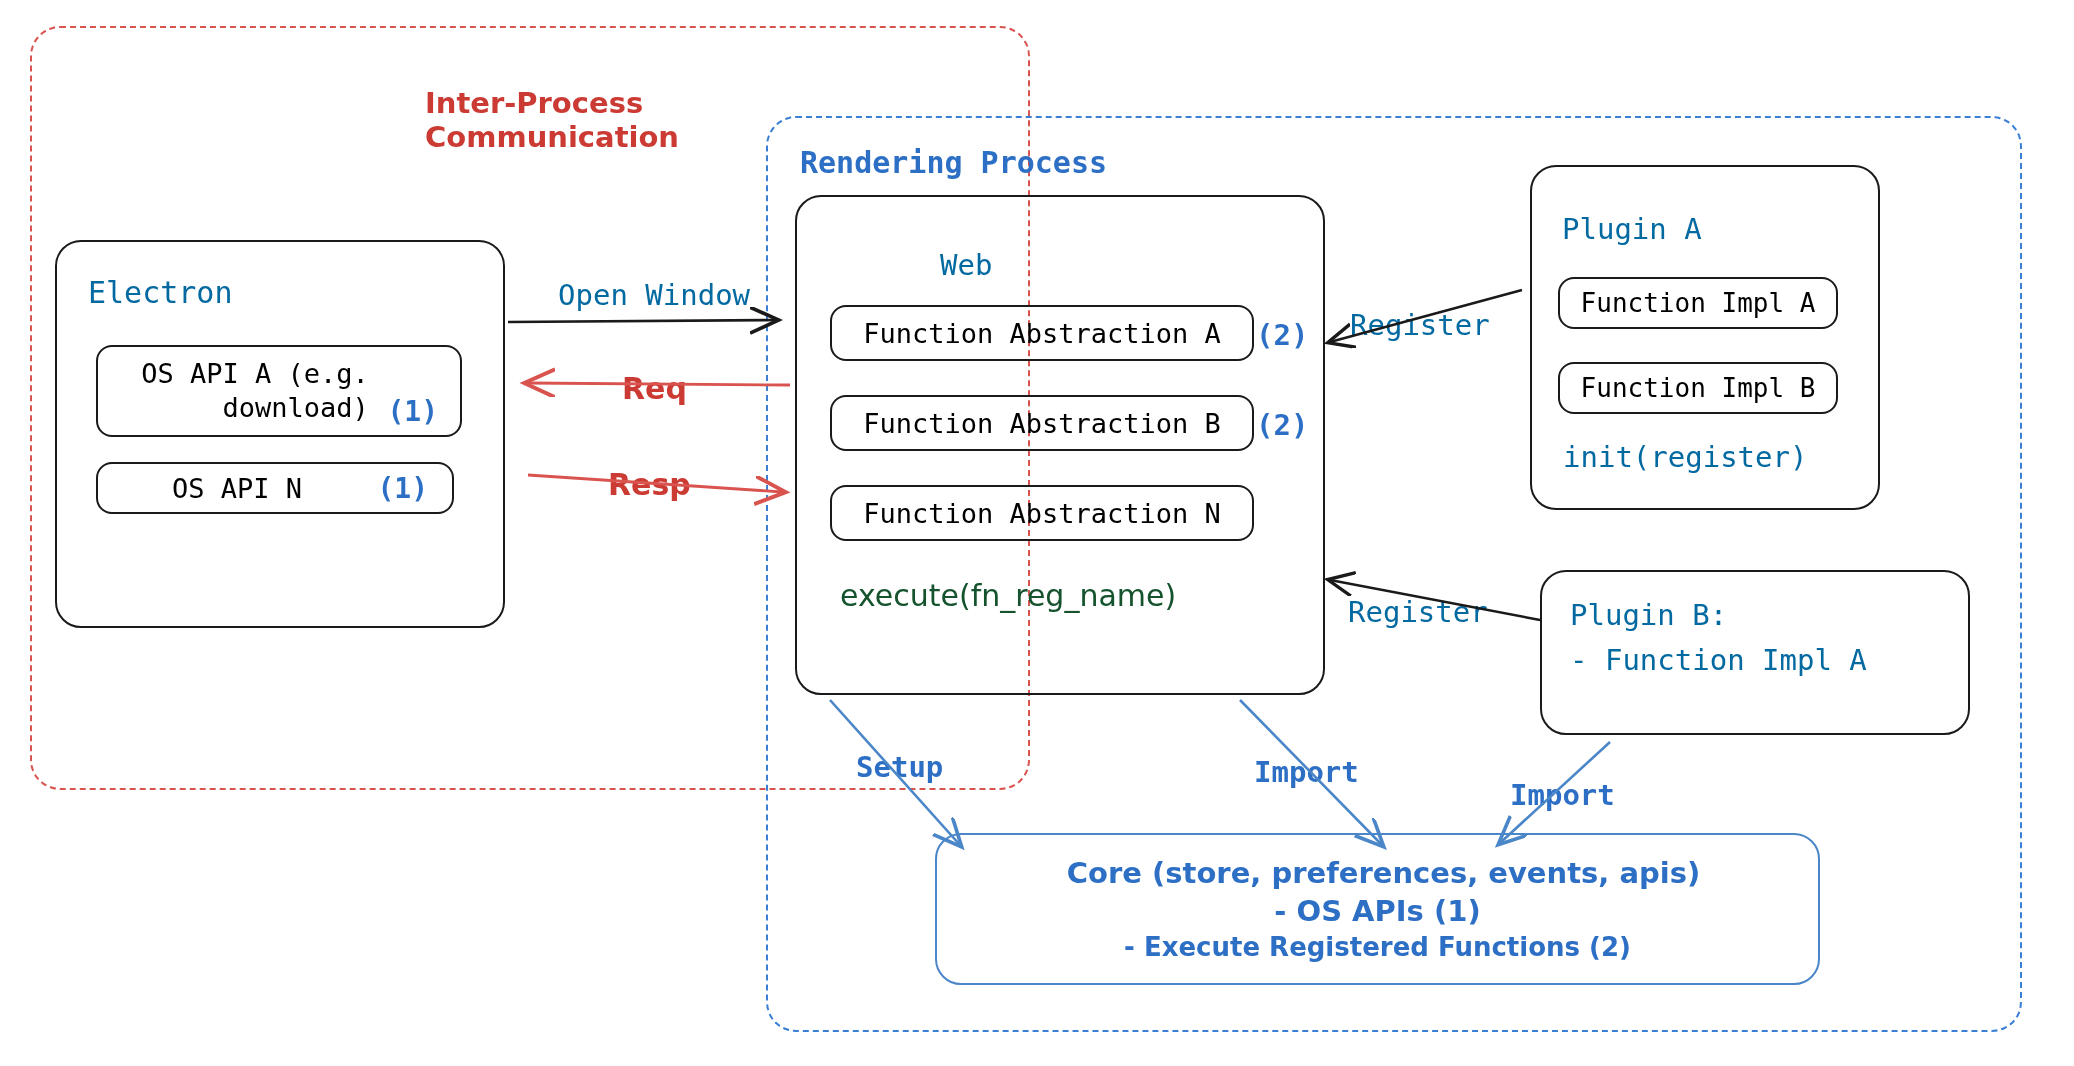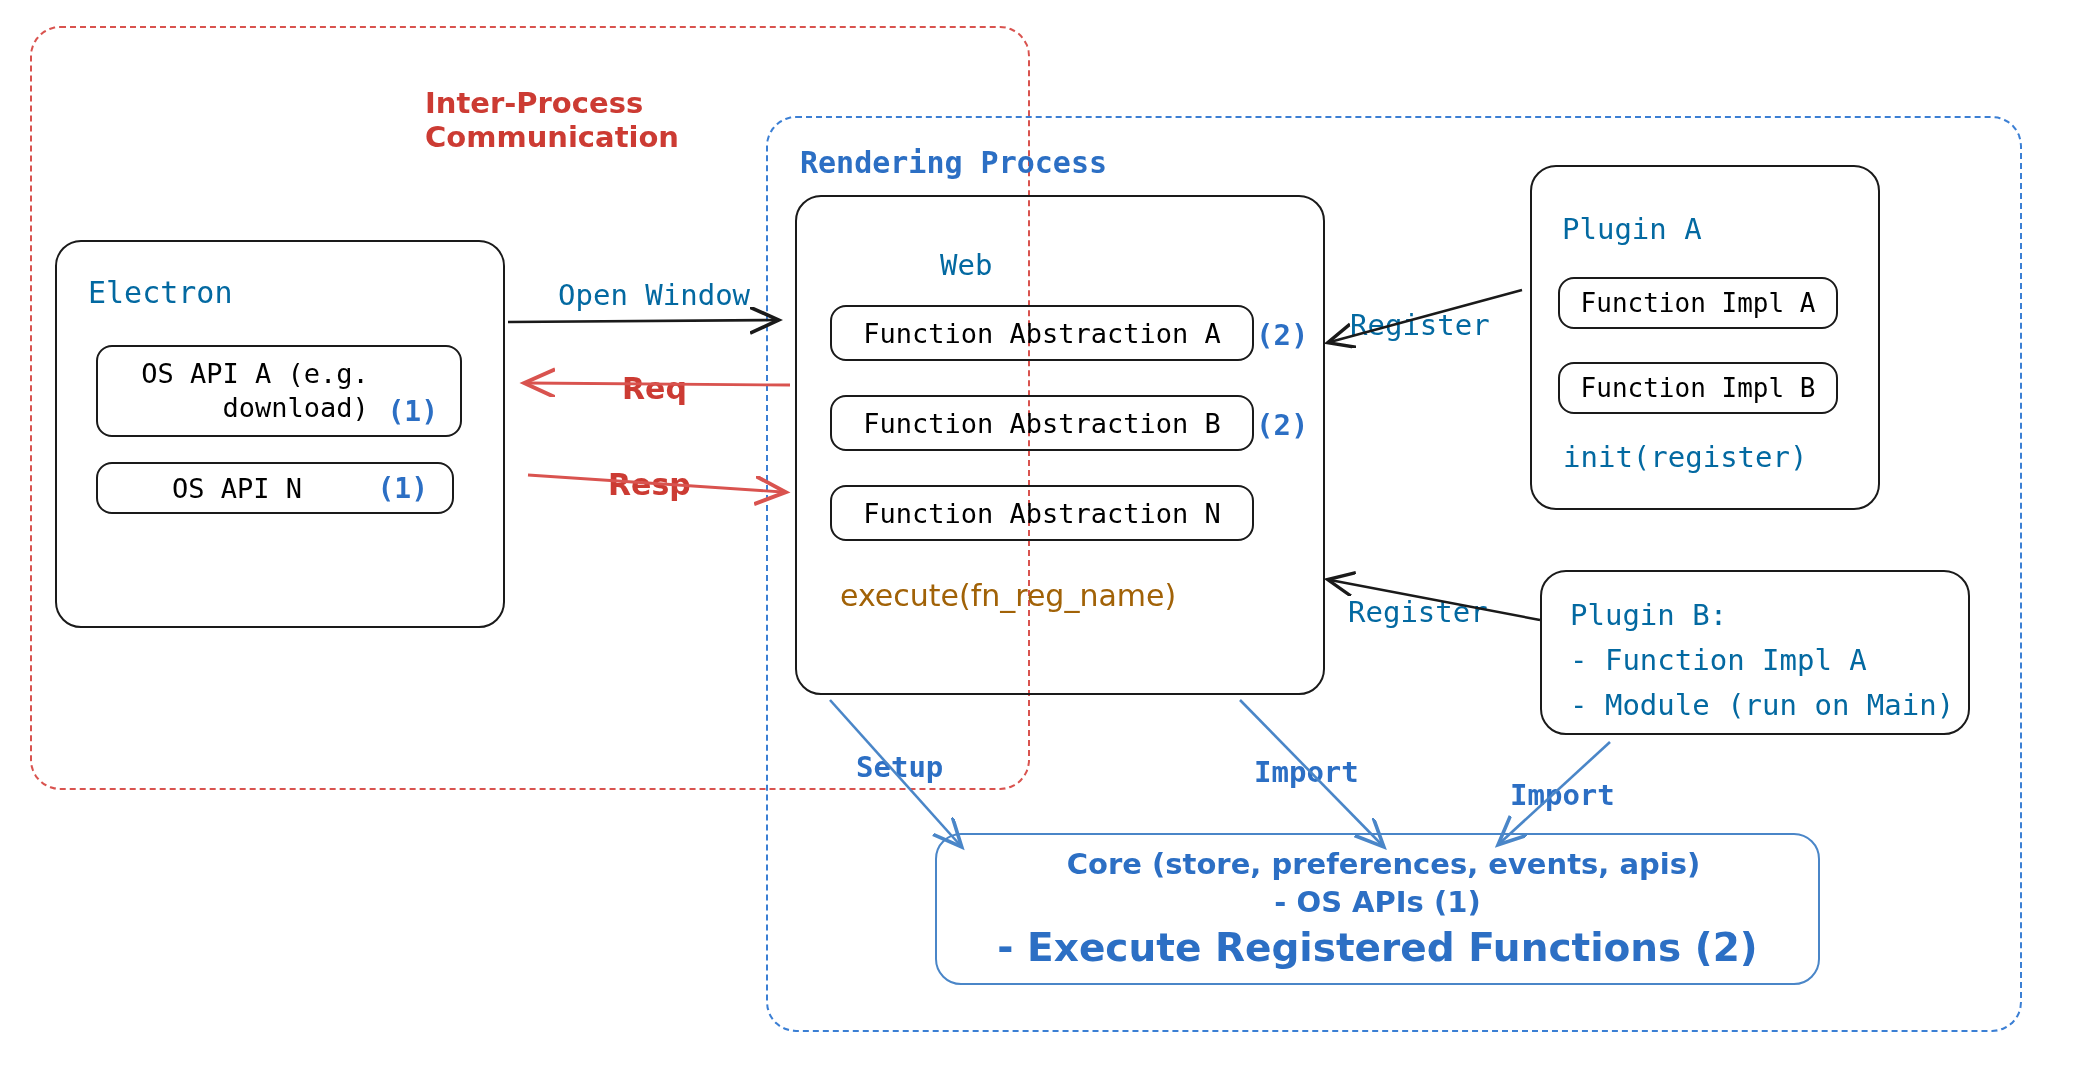--- a/index.html
+++ b/index.html
@@ -38,21 +38,21 @@
     border-radius: 16px;
     background: transparent;
     display: flex;
     align-items: center;
     justify-content: center;
     text-align: right;
   }
   .lbl {
     position: absolute;
     white-space: pre;
-    color: #a16207;
+    color: #14532d;
     font-family: "DejaVu Sans Mono", "Liberation Mono", monospace;
   }
   .red-text {
     color: #cc3b33;
     font-family: "DejaVu Sans", "Liberation Sans", sans-serif;
     font-weight: 700;
   }
   .blue-text {
     color: #2c6fc4;
     font-family: "DejaVu Sans Mono", "Liberation Mono", monospace;
@@ -152,26 +152,25 @@
   <div class="inner-box" style="left:1558px; top:362px; width:280px; height:52px;">
     <span style="font-size:26px;">Function Impl B</span>
   </div>
 
   <div class="lbl title-black" style="left:1563px; top:440px; font-size:29px;">init(register)</div>
 
   <div class="box" style="left:1540px; top:570px; width:430px; height:165px;"></div>
 
   <div class="lbl title-black" style="left:1570px; top:598px; font-size:29px;">Plugin B:</div>
   <div class="lbl title-black" style="left:1570px; top:643px; font-size:29px;">- Function Impl A</div>
-  <div class="lbl title-black" style="left:1570px; top:688px; font-size:29px;">- Module (run on Main)</div>
 
   <div class="core-box" style="left:935px; top:833px; width:885px; height:152px;">
     <div class="core-line" style="font-size:29px;margin-left:12px;">Core (store, preferences, events, apis)</div>
     <div class="core-line" style="font-size:29px;">- OS APIs (1)</div>
-    <div class="core-line" style="font-size:39px;">- Execute Registered Functions (2)</div>
+    <div class="core-line" style="font-size:26px;">- Execute Registered Functions (2)</div>
   </div>
 
   <div class="lbl title-black" style="left:558px; top:278px; font-size:29px;">Open Window</div>
 
   <div class="lbl red-text" style="left:622px; top:371px; font-size:30px;">Req</div>
 
   <div class="lbl red-text" style="left:608px; top:467px; font-size:30px;">Resp</div>
 
   <div class="lbl title-black" style="left:1350px; top:308px; font-size:29px;">Register</div>
 

